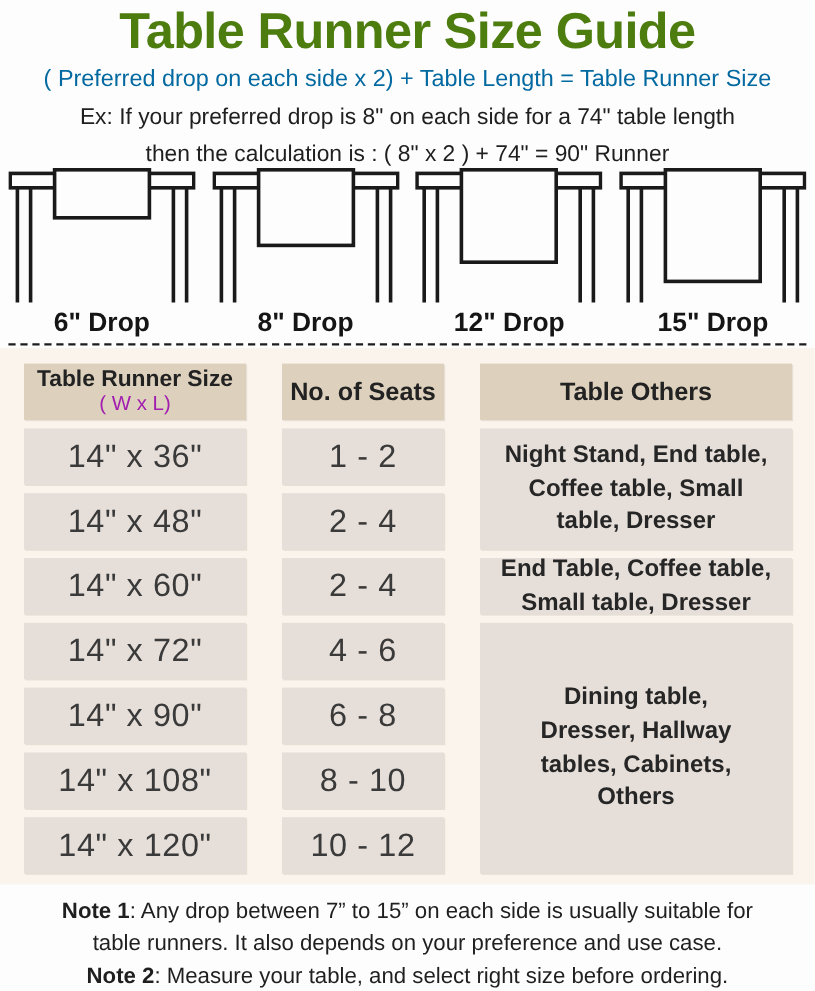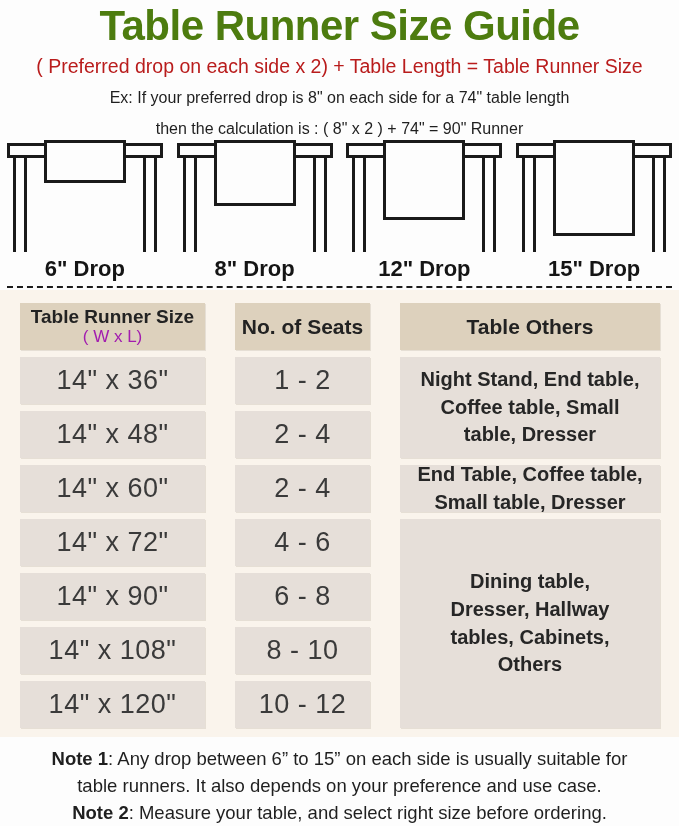--- a/index.html
+++ b/index.html
@@ -2,22 +2,22 @@
 <html><head>
 <meta charset="utf-8">
 <style>
   * { margin:0; padding:0; box-sizing:border-box; }
   html,body { width:679px; height:826px; overflow:hidden; background:#fdfdfd;
     font-family:"Liberation Sans", sans-serif; color:#222; }
 
   
   .top-section { height:140px; padding-top:2px; text-align:center; }
   .page-title { font-size:42px; font-weight:bold; line-height:48px; color:#4d7c0f; letter-spacing:-0.5px; }
-  .formula-line { font-size:19.5px; line-height:26px; margin-top:3px; color:#b91c1c; }
-  .example-line { font-size:16px; line-height:25px; margin-top:6px; color:#1f1f1f; }
+  .formula-line { font-size:19.5px; line-height:26px; margin-top:3px; color:#0369a1; }
+  .example-line { font-size:19px; line-height:25px; margin-top:6px; color:#1f1f1f; }
 
   
   .illustrations { height:116px; display:flex; }
   .illus { width:169.75px; display:flex; justify-content:center; align-items:flex-start; }
   .drop-labels { height:26px; display:flex; }
   .drop-label { width:169.75px; text-align:center; font-size:22px; font-weight:bold; color:#151515; line-height:26px; }
   .dashed-divider { border-top:2.5px dashed #1c1c1c; margin:4px 7px 0 7px; }
 
   
   .size-chart { background:#faf4ec; margin-top:2px; padding:13px 19px 9px 20px;
@@ -162,16 +162,16 @@
   </div>
   <div class="cell c3 g3">
     <span class="types-text">Dining table,
 Dresser, Hallway
 tables, Cabinets,
 Others</span>
   </div>
 </div>
 
 <div class="notes">
-  <div class="note"><span class="note-label">Note 1</span><span class="note-text">: Any drop between 6” to 15” on each side is usually suitable for
+  <div class="note"><span class="note-label">Note 1</span><span class="note-text">: Any drop between 7” to 15” on each side is usually suitable for
 table runners. It also depends on your preference and use case.</span></div>
   <div class="note"><span class="note-label">Note 2</span><span class="note-text">: Measure your table, and select right size before ordering.</span></div>
 </div>
 
 </body></html>

